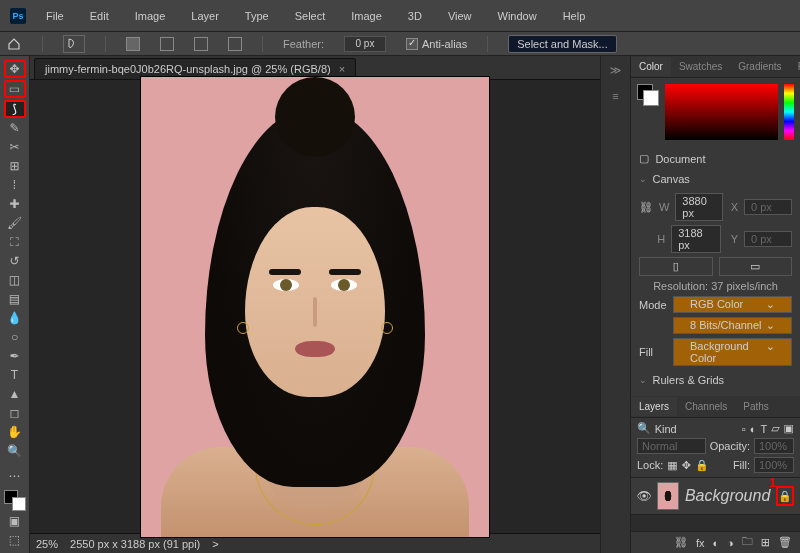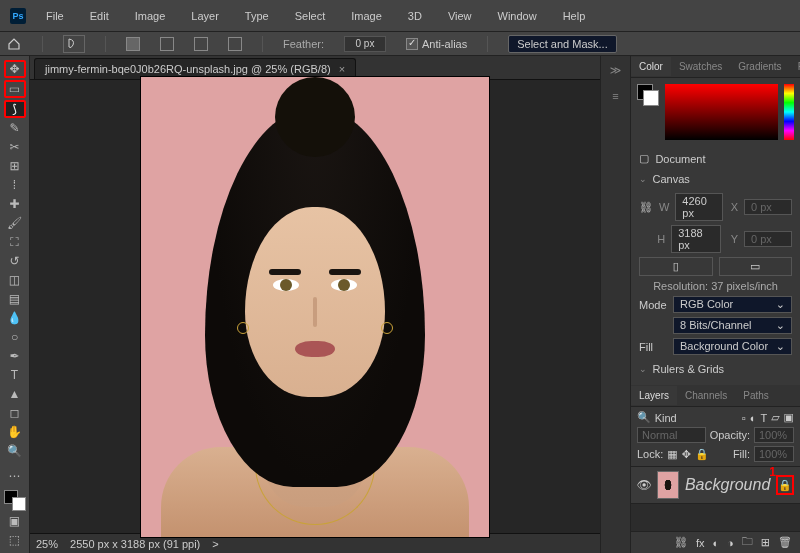--- a/index.html
+++ b/index.html
@@ -58,21 +58,21 @@
 .swatch2 .bg{position:absolute;bottom:0;right:0;width:16px;height:16px;background:#fff;border:1px solid #888;}
 .picker { flex:1; height:56px; background:linear-gradient(to bottom,red,#000); position:relative; }
 .hue { width:10px; height:56px; background:linear-gradient(red,yellow,lime,cyan,blue,magenta,red); }
 .section-h { padding:4px 8px; background:#333; border-top:1px solid #222; border-bottom:1px solid #222; display:flex; align-items:center; gap:6px; font-size:10px; color:#bbb; }
 .section-h .chev { font-size:9px; color:#888; }
 .props-body { padding:6px 8px; display:flex; flex-direction:column; gap:4px; font-size:10px; color:#aaa; }
 .row { display:flex; align-items:center; gap:6px; }
 .row .lab { width:12px; text-align:right; color:#888; }
 .row .val { background:#2a2a2a; border:1px solid #555; padding:1px 6px; min-width:48px; }
 .row .val.readonly { color:#666; }
-.sel { background:#0f172a; border:1px solid #555; padding:1px 6px; flex:1; display:flex; justify-content:space-between; }
+.sel { background:#a16207; border:1px solid #555; padding:1px 16px; flex:1; display:flex; justify-content:space-between; }
 .layers-body { flex:1; display:flex; flex-direction:column; }
 .layer-controls { padding:4px 6px; display:flex; flex-direction:column; gap:3px; }
 .lc-row { display:flex; align-items:center; gap:4px; font-size:10px; color:#888; }
 .lc-row .field { background:#2a2a2a; border:1px solid #555; padding:0 4px; height:16px; line-height:14px; min-width:40px; color:#666; }
 .layer-row { display:flex; align-items:center; padding:4px 6px; gap:6px; background:#3a3a3a; border-top:1px solid #222; border-bottom:1px solid #222; }
 .layer-row .eye { width:14px; height:14px; background:none; border-radius:0; position:static; display:flex;align-items:center;justify-content:center;color:#ccc;font-size:12px; top:auto; }
 .layer-row .thumb { width:28px; height:28px; background:#dfa3a3; border:1px solid #666; position:relative; overflow:hidden; }
 .layer-row .thumb::after { content:""; position:absolute; inset:4px; background:radial-gradient(#1a1410 40%,#dfa3a3 42%); border-radius:50%; }
 .layer-row .name { flex:1; font-style:italic; color:#ccc; font-size:16px; }
 .layer-row .lock { width:20px; height:20px; display:flex; align-items:center; justify-content:center; border:2px solid red; font-size:11px; }
@@ -225,21 +225,21 @@
           <span>▢</span>
           <span>Document</span>
         </div>
       <div class="section-h" style="background:transparent;border:none;padding:4px 0">
           <span class="chev">⌄</span>
           <span>Canvas</span>
         </div>
       <div class="row">
         <span>⛓</span>
         <span class="lab">W</span>
-        <div class="val">4260 px</div>
+        <div class="val">3880 px</div>
         <span class="lab">X</span>
         <div class="val readonly">0 px</div>
       </div>
       <div class="row">
         <span style="width:10px"></span>
         <span class="lab">H</span>
         <div class="val">3188 px</div>
         <span class="lab">Y</span>
         <div class="val readonly">0 px</div>
       </div>

